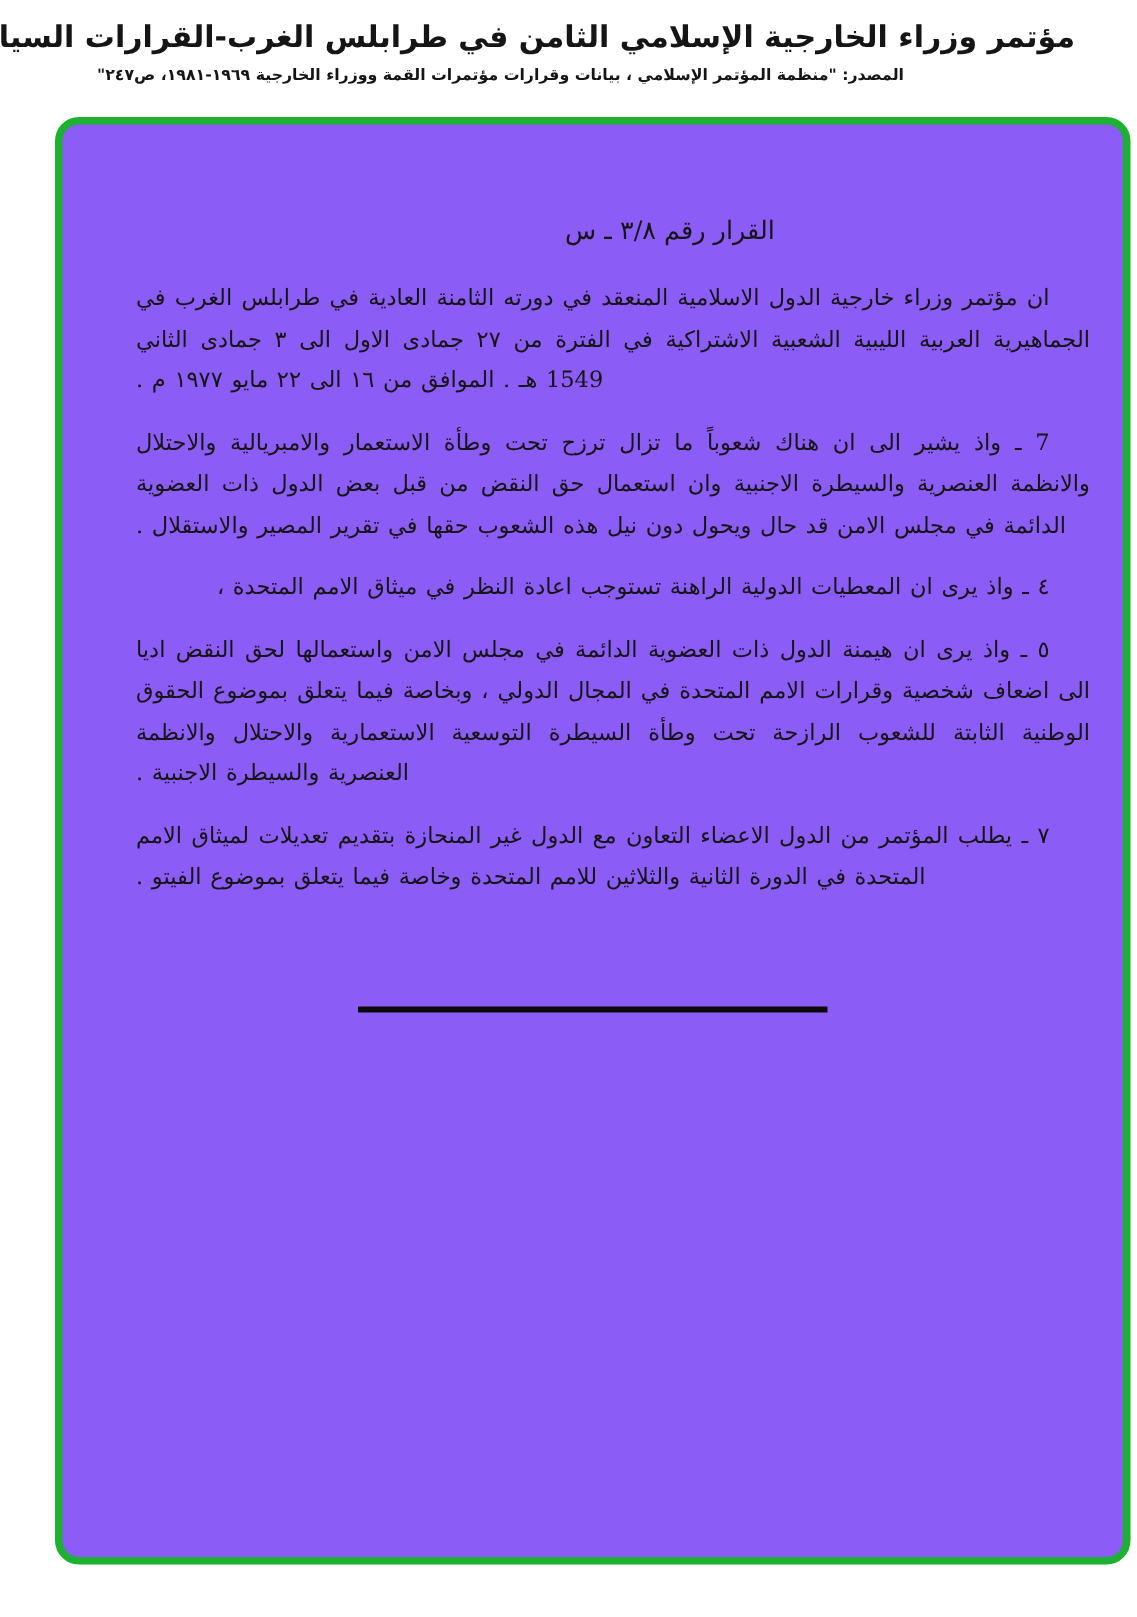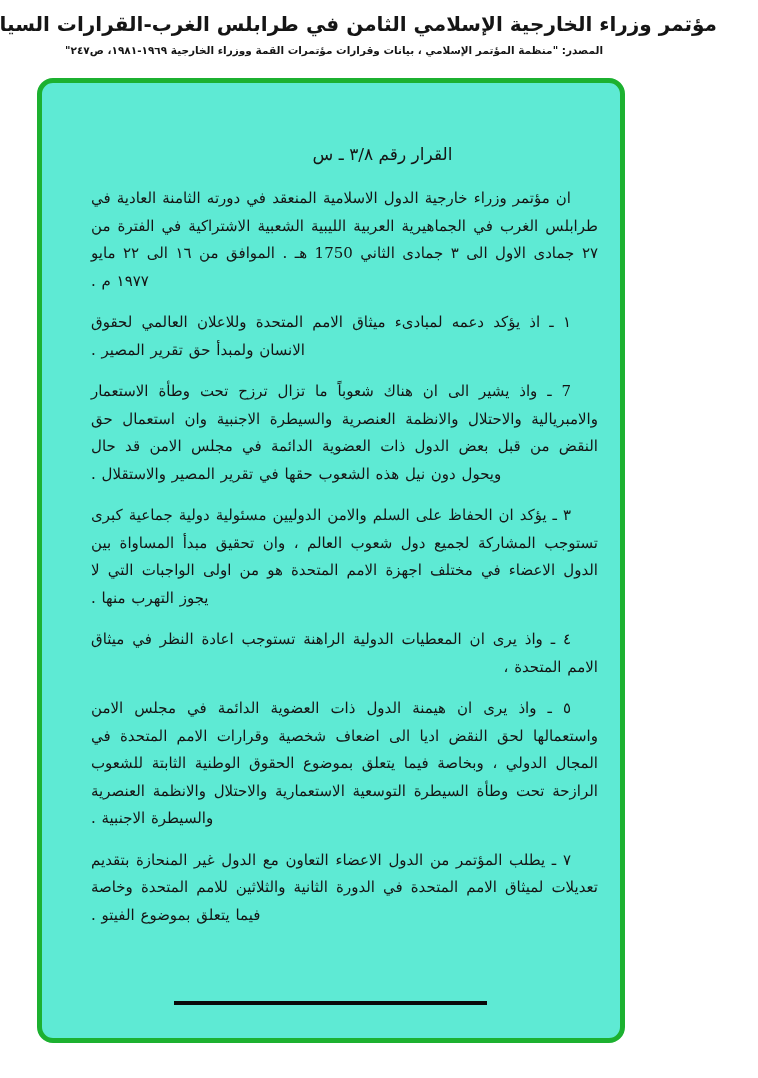--- a/index.html
+++ b/index.html
@@ -34,26 +34,26 @@
     font-family: "DejaVu Sans", "Liberation Sans", sans-serif;
     font-weight: bold;
     font-size: 10.5px;
     white-space: nowrap;
   }
   
   .doc-frame {
     position: absolute;
     top: 78px;
     left: 37px;
-    width: 588px;
+    width: 717px;
     height: 965px;
     box-sizing: border-box;
     border: 5px solid #1cb130;
     border-radius: 16px;
-    background: #5eead4;
+    background: #8b5cf6;
     padding: 58px 22px 0 49px;
     overflow: hidden;
   }
   
   .head-block {
     position: relative;
     left: 38px; 
     text-align: center;
   }
   .res-no {
@@ -96,27 +96,25 @@
 <div class="hdr1">مؤتمر وزراء الخارجية الإسلامي الثامن في طرابلس الغرب-القرارات السياسية- القرار الرقم ٣/٨- س</div>
 
 <div class="hdr2">المصدر: "منظمة المؤتمر الإسلامي ، بيانات وقرارات مؤتمرات القمة ووزراء الخارجية ١٩٦٩-١٩٨١، ص٢٤٧"</div>
 
 <div class="doc-frame">
 
   <div class="head-block">
     <div class="res-no">القرار رقم ٣/٨ ـ س</div>
   </div>
 
-  <p class="para preamble">ان مؤتمر وزراء خارجية الدول الاسلامية المنعقد في دورته الثامنة العادية في طرابلس الغرب في الجماهيرية العربية الليبية الشعبية الاشتراكية في الفترة من ٢٧ جمادى الاول الى ٣ جمادى الثاني 1750 هـ . الموافق من ١٦ الى ٢٢ مايو ١٩٧٧ م .</p>
+  <p class="para preamble">ان مؤتمر وزراء خارجية الدول الاسلامية المنعقد في دورته الثامنة العادية في طرابلس الغرب في الجماهيرية العربية الليبية الشعبية الاشتراكية في الفترة من ٢٧ جمادى الاول الى ٣ جمادى الثاني 1549 هـ . الموافق من ١٦ الى ٢٢ مايو ١٩٧٧ م .</p>
 
-  <p class="para">١ ـ اذ يؤكد دعمه لمبادىء ميثاق الامم المتحدة وللاعلان العالمي لحقوق الانسان ولمبدأ حق تقرير المصير .</p>
 
   <p class="para">7 ـ واذ يشير الى ان هناك شعوباً ما تزال ترزح تحت وطأة الاستعمار والامبريالية والاحتلال والانظمة العنصرية والسيطرة الاجنبية وان استعمال حق النقض من قبل بعض الدول ذات العضوية الدائمة في مجلس الامن قد حال ويحول دون نيل هذه الشعوب حقها في تقرير المصير والاستقلال .</p>
 
-  <p class="para">٣ ـ يؤكد ان الحفاظ على السلم والامن الدوليين مسئولية دولية جماعية كبرى تستوجب المشاركة لجميع دول شعوب العالم ، وان تحقيق مبدأ المساواة بين الدول الاعضاء في مختلف اجهزة الامم المتحدة هو من اولى الواجبات التي لا يجوز التهرب منها .</p>
 
   <p class="para single">٤ ـ واذ يرى ان المعطيات الدولية الراهنة تستوجب اعادة النظر في ميثاق الامم المتحدة ،</p>
 
   <p class="para">٥ ـ واذ يرى ان هيمنة الدول ذات العضوية الدائمة في مجلس الامن واستعمالها لحق النقض اديا الى اضعاف شخصية وقرارات الامم المتحدة في المجال الدولي ، وبخاصة فيما يتعلق بموضوع الحقوق الوطنية الثابتة للشعوب الرازحة تحت وطأة السيطرة التوسعية الاستعمارية والاحتلال والانظمة العنصرية والسيطرة الاجنبية .</p>
 
 
   <p class="para">٧ ـ يطلب المؤتمر من الدول الاعضاء التعاون مع الدول غير المنحازة بتقديم تعديلات لميثاق الامم المتحدة في الدورة الثانية والثلاثين للامم المتحدة وخاصة فيما يتعلق بموضوع الفيتو .</p>
 
   <div class="end-rule"></div>
 

